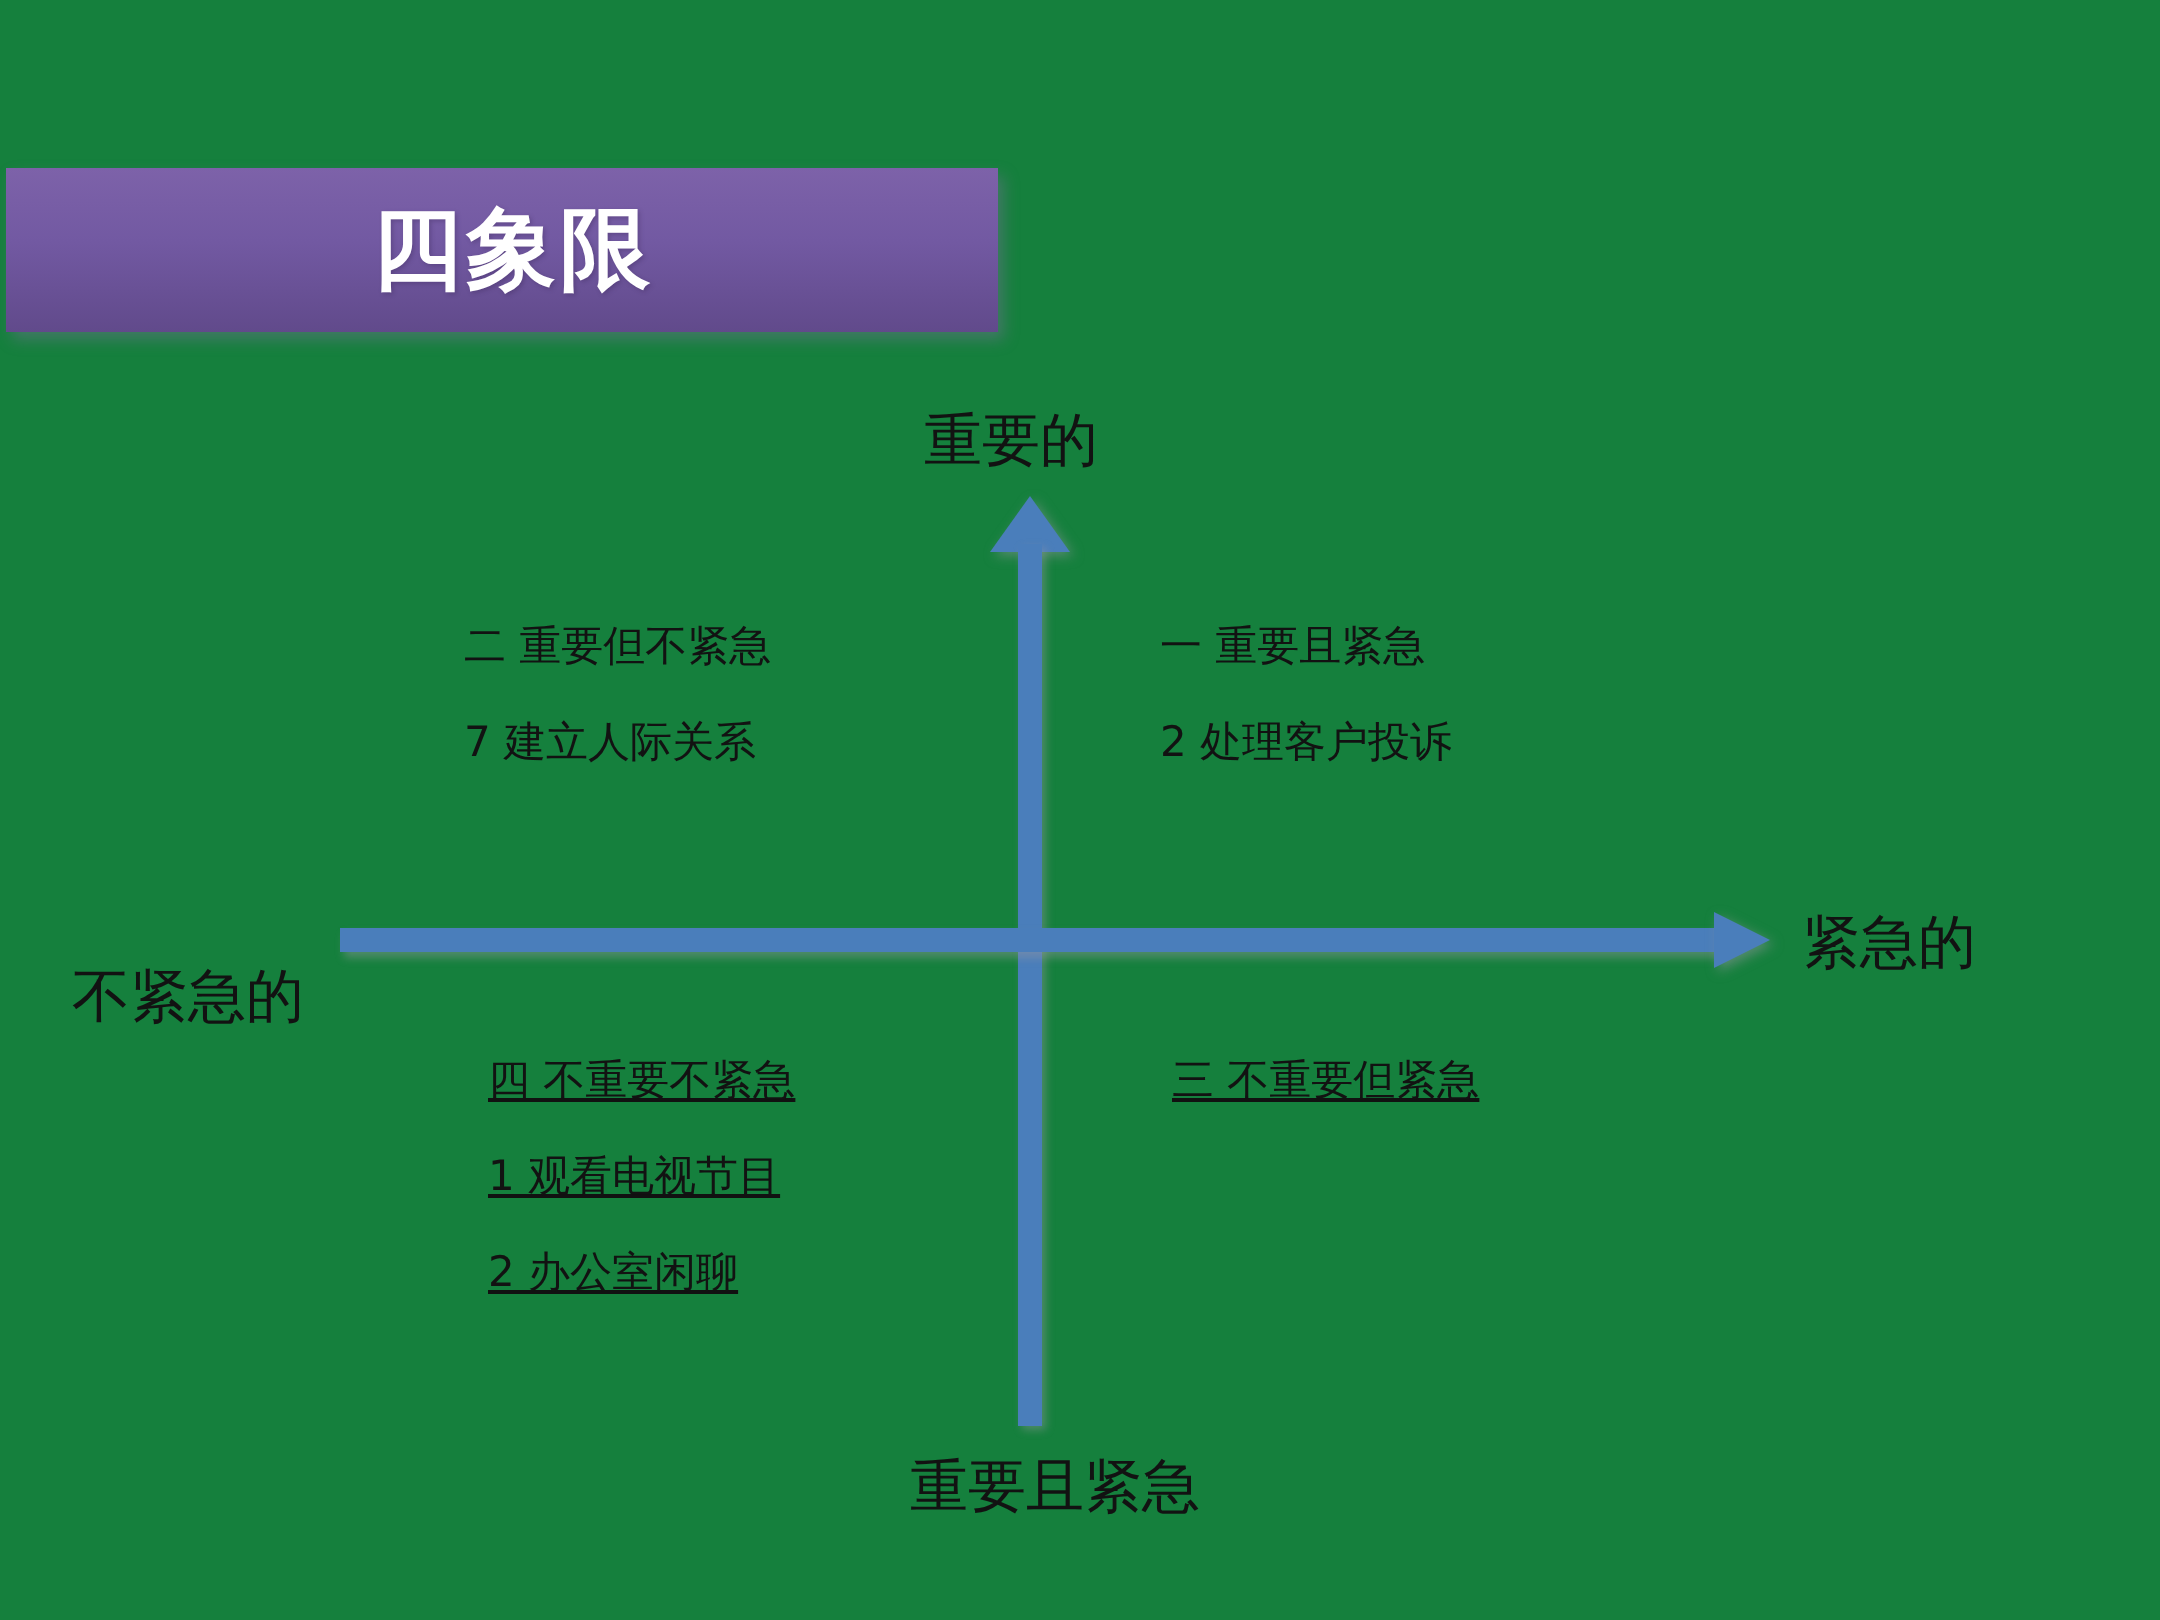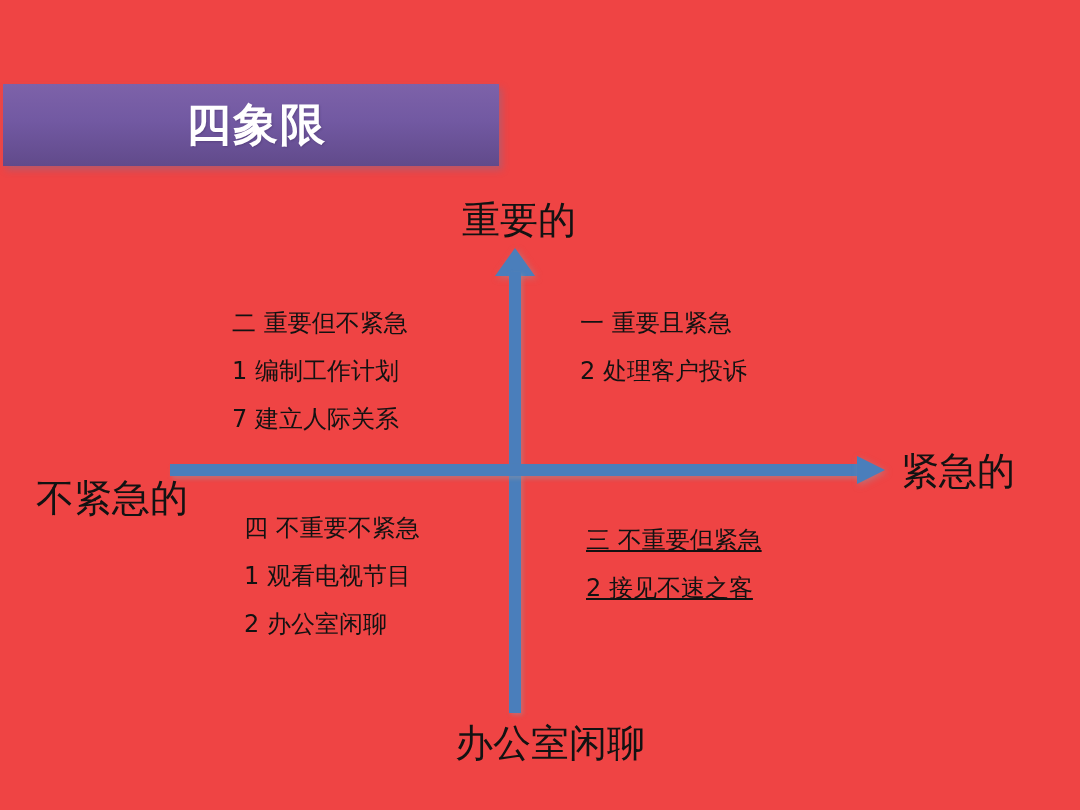--- a/index.html
+++ b/index.html
@@ -14,21 +14,21 @@
     overflow: hidden;
     font-family: "DejaVu Sans", "Liberation Sans", sans-serif;
     color: #111111;
   }
 
   #slide {
     position: absolute;
     left: 0; top: 0;
     width: 1080px;
     height: 810px;
-    background: #ef4444;
+    background: #15803d;
   }
 
   
   #title-banner {
     position: absolute;
     left: 3px;
     top: 84px;
     width: 496px;
     height: 82px;
     background: linear-gradient(to bottom, #7d62a9 0%, #7259a2 45%, #614a8b 100%);
@@ -86,80 +86,78 @@
     height: 0;
     border-top: 14px solid transparent;
     border-bottom: 14px solid transparent;
     border-left: 28px solid #4a7ebb;
     filter: drop-shadow(2px 2px 3px rgba(150,150,160,0.5));
   }
 
   
   .axis-label {
     position: absolute;
-    font-size: 38px;
+    font-size: 29px;
     line-height: 36px;
     color: #121212;
     white-space: nowrap;
   }
   #label-top    { left: 462px; top: 202px; }
   #label-bottom { left: 455px; top: 725px; }
   #label-left   { left: 36px;  top: 480px; }
   #label-right  { left: 901px; top: 453px; }
 
   
   .quadrant {
     position: absolute;
     white-space: nowrap;
   }
   .q-line {
-    font-size: 24px;
+    font-size: 21px;
     line-height: 48px;
     color: #121212;
     white-space: nowrap;
   }
   #quadrant-2 { left: 232px; top: 299px; }
   #quadrant-1 { left: 580px; top: 299px; }
-  #quadrant-4 { left: 244px; top: 504px; }
+  #quadrant-4 { left: 244px; top: 516px; text-decoration: underline; }
   #quadrant-3 { left: 586px; top: 516px; text-decoration: underline; }
 </style>
 </head>
 <body>
 
 <div id="slide">
 
   <div id="title-banner"></div>
   <div id="title-text">四象限</div>
 
   <div id="v-axis-head"></div>
   <div id="v-axis-shaft" class="axis-line"></div>
 
   <div id="h-axis-shaft" class="axis-line"></div>
   <div id="h-axis-head"></div>
 
   <div id="label-top" class="axis-label">重要的</div>
-  <div id="label-bottom" class="axis-label">办公室闲聊</div>
+  <div id="label-bottom" class="axis-label">重要且紧急</div>
   <div id="label-left" class="axis-label">不紧急的</div>
   <div id="label-right" class="axis-label">紧急的</div>
 
   <div id="quadrant-2" class="quadrant">
     <div class="q-line">二 重要但不紧急</div>
-    <div class="q-line">1 编制工作计划</div>
     <div class="q-line">7 建立人际关系</div>
   </div>
 
   <div id="quadrant-1" class="quadrant">
     <div class="q-line">一 重要且紧急</div>
     <div class="q-line">2 处理客户投诉</div>
   </div>
 
   <div id="quadrant-4" class="quadrant">
     <div class="q-line">四 不重要不紧急</div>
     <div class="q-line">1 观看电视节目</div>
     <div class="q-line">2 办公室闲聊</div>
   </div>
 
   <div id="quadrant-3" class="quadrant">
     <div class="q-line">三 不重要但紧急</div>
-    <div class="q-line">2 接见不速之客</div>
   </div>
 
 </div>
 
 </body></html>

